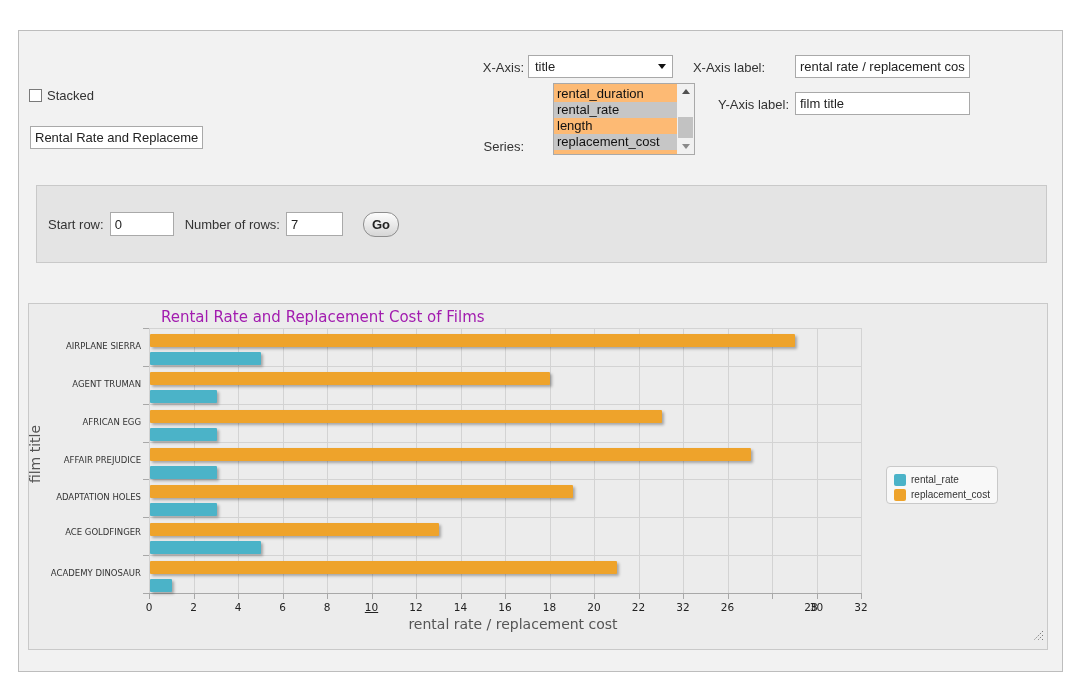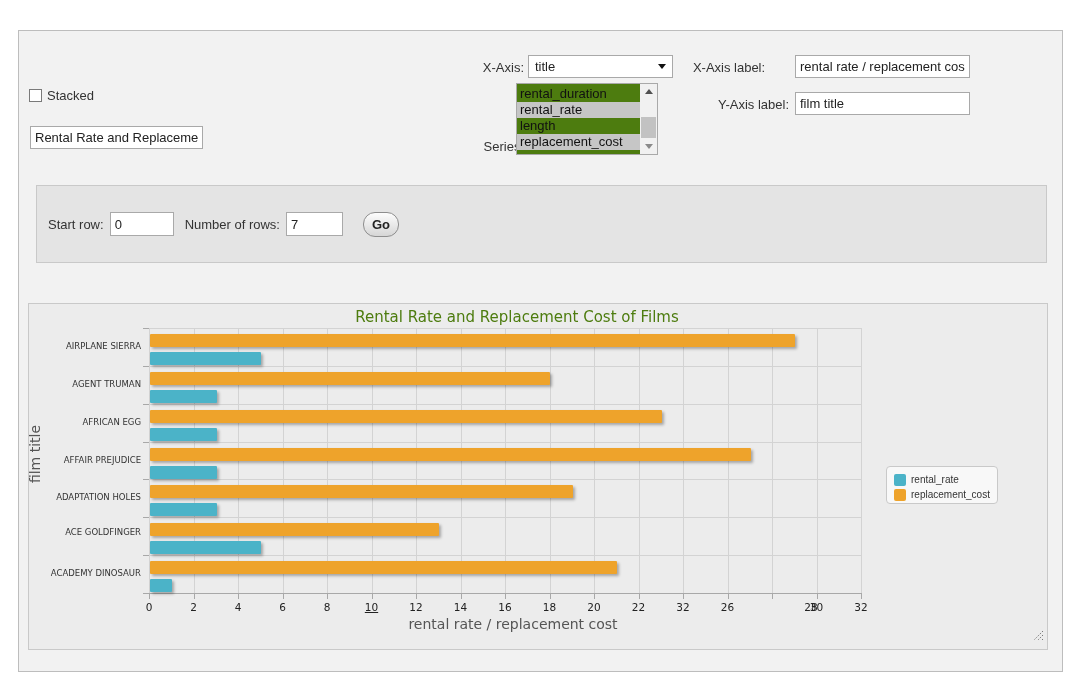--- a/index.html
+++ b/index.html
@@ -14,21 +14,21 @@
   .stacked-row { position:absolute; left:10px; top:56px; display:flex; align-items:center; height:16px; }
   .checkbox { width:13px; height:13px; border:1px solid #7a7a7a; background:#fff; margin-right:5px; flex:none; }
   input, button { font-family:"Liberation Sans",sans-serif; }
   .text-input { border:1px solid #a9a9a9; background:#fff; font-size:13px; color:#222; padding:0 4px; }
   .title-input { position:absolute; left:11px; top:95px; width:173px; height:23px; }
   .xaxis-lbl { position:absolute; left:385px; top:29px; width:120px; text-align:right; }
   .select { position:absolute; left:509px; top:24px; width:145px; height:23px; background:#fff; border:1px solid #a9a9a9; font-size:13px; color:#222; display:flex; align-items:center; padding:0 6px; }
   .select .val { flex:1; }
   .sel-arrow { width:0; height:0; border-left:4px solid transparent; border-right:4px solid transparent; border-top:5px solid #111; }
   .series-lbl { position:absolute; left:385px; top:108px; width:120px; text-align:right; }
-  .series-list { position:absolute; left:497px; top:52px; width:142px; height:72px; background:#4d7c0f; border:1px solid #a9a9a9; overflow:hidden; }
+  .series-list { position:absolute; left:534px; top:52px; width:142px; height:72px; background:#fdba74; border:1px solid #a9a9a9; overflow:hidden; }
   .series-opts { position:absolute; left:0; top:2px; right:17px; }
   .opt { height:16px; line-height:16px; font-size:13px; color:#111; padding-left:3px; white-space:nowrap; }
   .opt.sel { background:#c6c6c6; }
   .sb { position:absolute; right:0; top:0; bottom:0; width:17px; background:#f1f1f1; }
   .sb-btn { position:absolute; left:0; width:17px; height:15px; background:#f1f1f1; display:flex; align-items:center; justify-content:center; }
   .sb-btn.up { top:0; }
   .sb-btn.down { bottom:0; }
   .tri-up { width:0; height:0; border-left:4px solid transparent; border-right:4px solid transparent; border-bottom:5px solid #505050; }
   .tri-down { width:0; height:0; border-left:4px solid transparent; border-right:4px solid transparent; border-top:5px solid #8a8a8a; }
   .sb-thumb { position:absolute; left:1px; top:33px; width:15px; height:21px; background:#c2c2c2; }
@@ -36,21 +36,21 @@
   .xlabel-input { position:absolute; left:776px; top:24px; width:175px; height:23px; }
   .ylabel-lbl { position:absolute; left:650px; top:66px; width:120px; text-align:right; }
   .ylabel-input { position:absolute; left:776px; top:61px; width:175px; height:23px; }
   .rows-bar { position:absolute; left:17px; top:154px; width:1011px; height:78px; background:#e4e4e4; border:1px solid #c9c9c9; display:flex; align-items:center; padding-left:11px; }
   .num-input { height:24px; border:1px solid #a9a9a9; background:#fff; font-size:13px; color:#222; padding:0 4px; }
   .w64 { width:64px; margin-left:6px; }
   .w57 { width:57px; margin-left:6px; }
   .ml { margin-left:11px; }
   .go-btn { margin-left:20px; width:36px; height:25px; border:1px solid #8e8e8e; border-radius:12px; background:linear-gradient(#fdfdfd,#d6d6d6); font-size:13px; font-weight:bold; color:#222; }
   .chart-box { position:absolute; left:9px; top:272px; width:1020px; height:347px; background:#ececec; border:1px solid #c9c9c9; font-family:"DejaVu Sans",sans-serif; }
-  .chart-title { position:absolute; left:132px; top:4px; width:712px; text-align:center; font-size:15px; color:#4d7c0f; }
+  .chart-title { position:absolute; left:132px; top:4px; width:712px; font-size:15px; color:#a21caf; }
   .x-axis-title { position:absolute; left:128px; top:312px; width:712px; text-align:center; font-size:14px; color:#555; }
   .y-axis-title { position:absolute; left:-58px; top:141px; width:130px; height:18px; text-align:center; font-size:14px; color:#555; transform:rotate(-90deg); }
   .plot-layer { position:absolute; left:0; top:0; right:0; bottom:0; }
   .vgrid { position:absolute; width:1px; background:#d3d3d3; }
   .hgrid { position:absolute; height:1px; background:#d3d3d3; }
   .axisline { position:absolute; height:1px; background:#a8a8a8; }
   .xtick { position:absolute; width:1px; height:5px; background:#a8a8a8; }
   .ytick { position:absolute; height:1px; width:6px; background:#a8a8a8; }
   .xlab { position:absolute; width:40px; text-align:center; font-size:10.5px; color:#222; }
   .cat-label { position:absolute; left:0; width:112px; text-align:right; font-size:8.5px; color:#333; }

